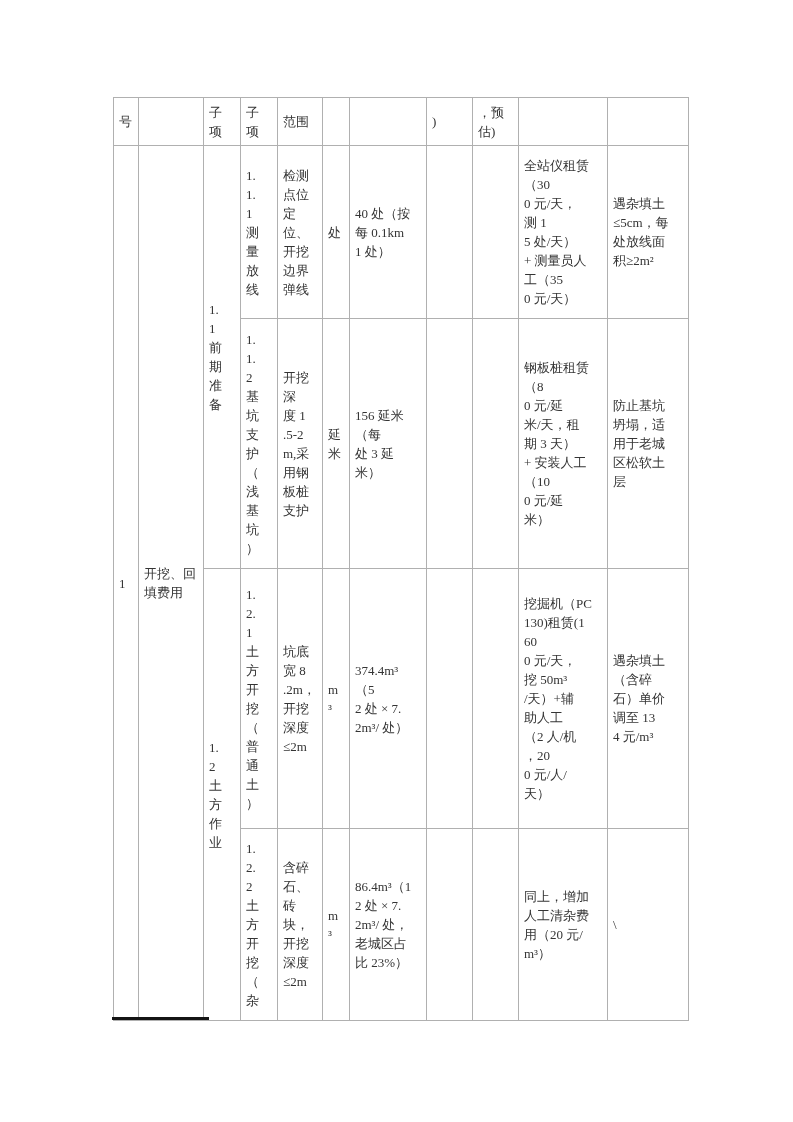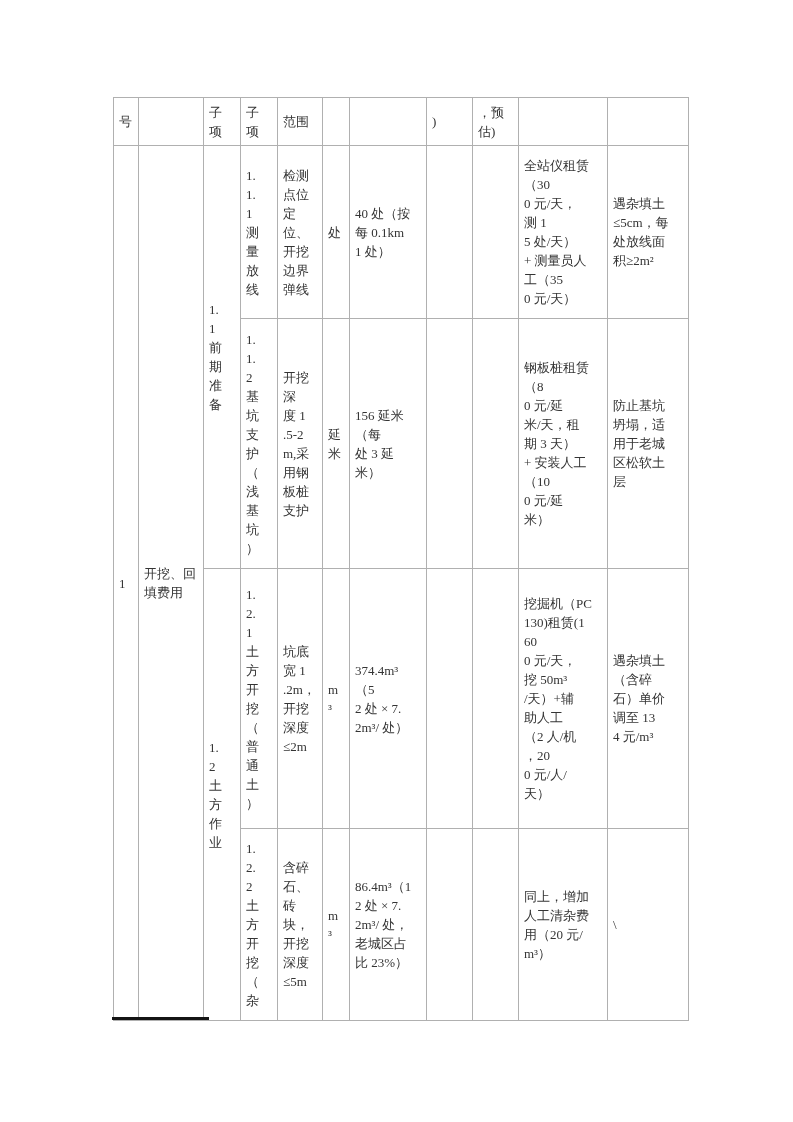--- a/index.html
+++ b/index.html
@@ -175,21 +175,21 @@
 土
 方
 开
 挖
 （
 普
 通
 土
 ）</td>
       <td>坑底
-宽 1
+宽 8
 .2m，
 开挖
 深度
 ≤2m</td>
       <td class="cunit">m
 ³</td>
       <td>374.4m³
 （5
 2 处 × 7.
 2m³/ 处）</td>
@@ -222,21 +222,21 @@
 开
 挖
 （
 杂</td>
       <td>含碎
 石、
 砖
 块，
 开挖
 深度
-≤5m</td>
+≤2m</td>
       <td class="cunit">m
 ³</td>
       <td>86.4m³（1
 2 处 × 7.
 2m³/ 处，
 老城区占
 比 23%）</td>
       <td></td>
       <td></td>
       <td>同上，增加

